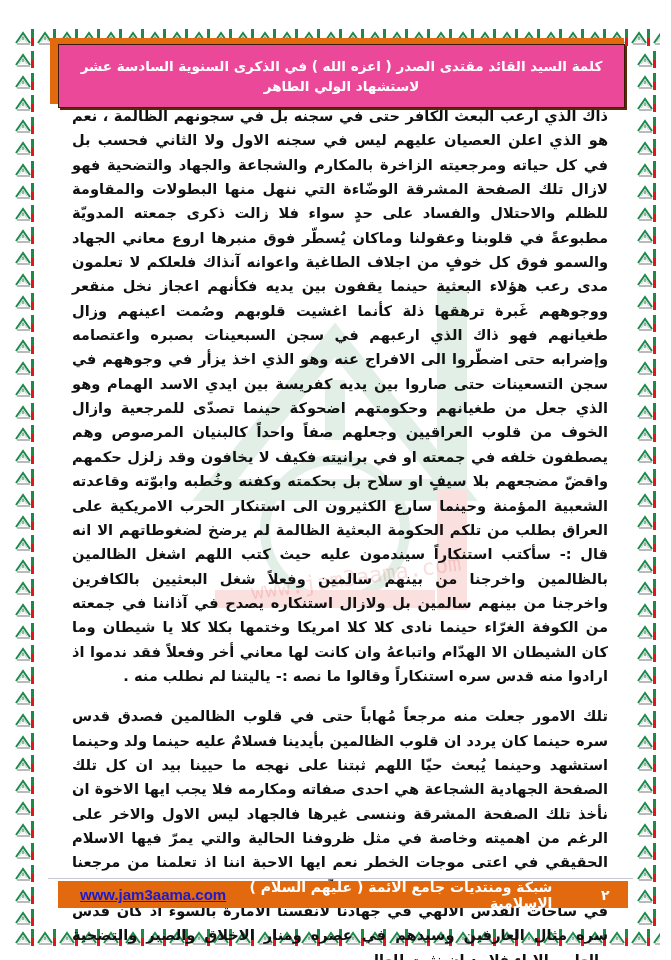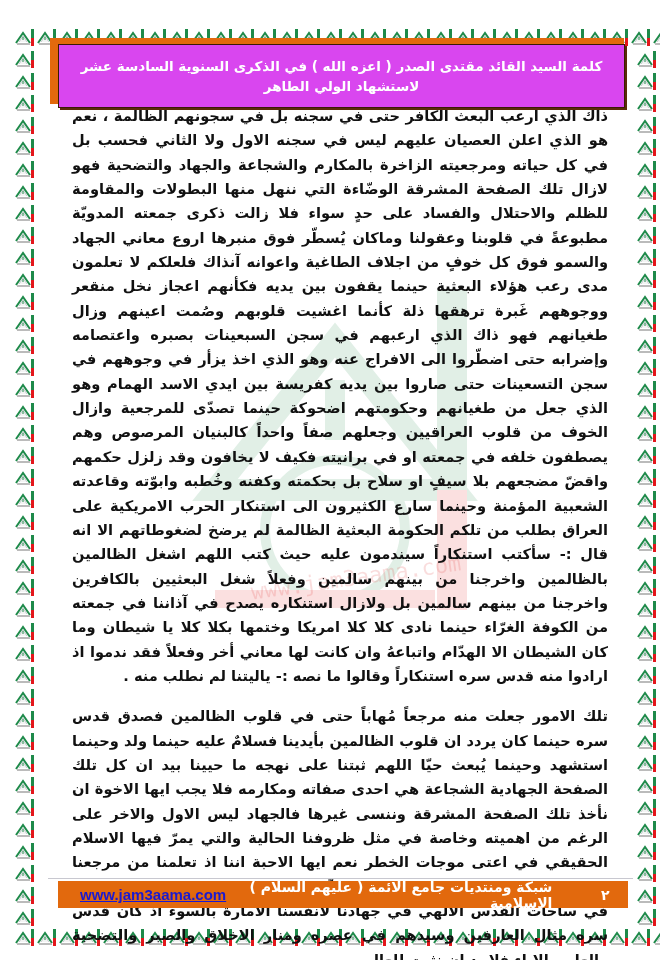--- a/index.html
+++ b/index.html
@@ -20,21 +20,21 @@
   .tile { width:22px; height:22px; flex:0 0 22px; position:relative; }
   .tile svg { width:22px; height:22px; display:block; }
 
   .title-box {
     position:absolute; left:50px; top:38px; width:574px; height:66px;
     background:#e2690d;
   }
   .title-inner {
     position:absolute; left:58px; top:44px; width:565px; height:62px;
     border:1px solid #3a1a05; box-shadow:2px 2px 0 #5a2a08;
-    background:#d946ef;
+    background:#ec4899;
     display:flex; flex-direction:column; justify-content:center; align-items:flex-end;
     color:#ffffff; font-weight:bold; font-size:13.5px; line-height:20px; direction:rtl; text-align:center;
   }
 
   .watermark {
     position:absolute; left:175px; top:230px; width:320px; height:420px; opacity:0.13; pointer-events:none;
   }
   .watermark-url {
     position:absolute; left:250px; top:565px; color:#d22; opacity:0.15; font-size:22px; font-family:"DejaVu Sans Mono", monospace;
     transform:rotate(-8deg);

